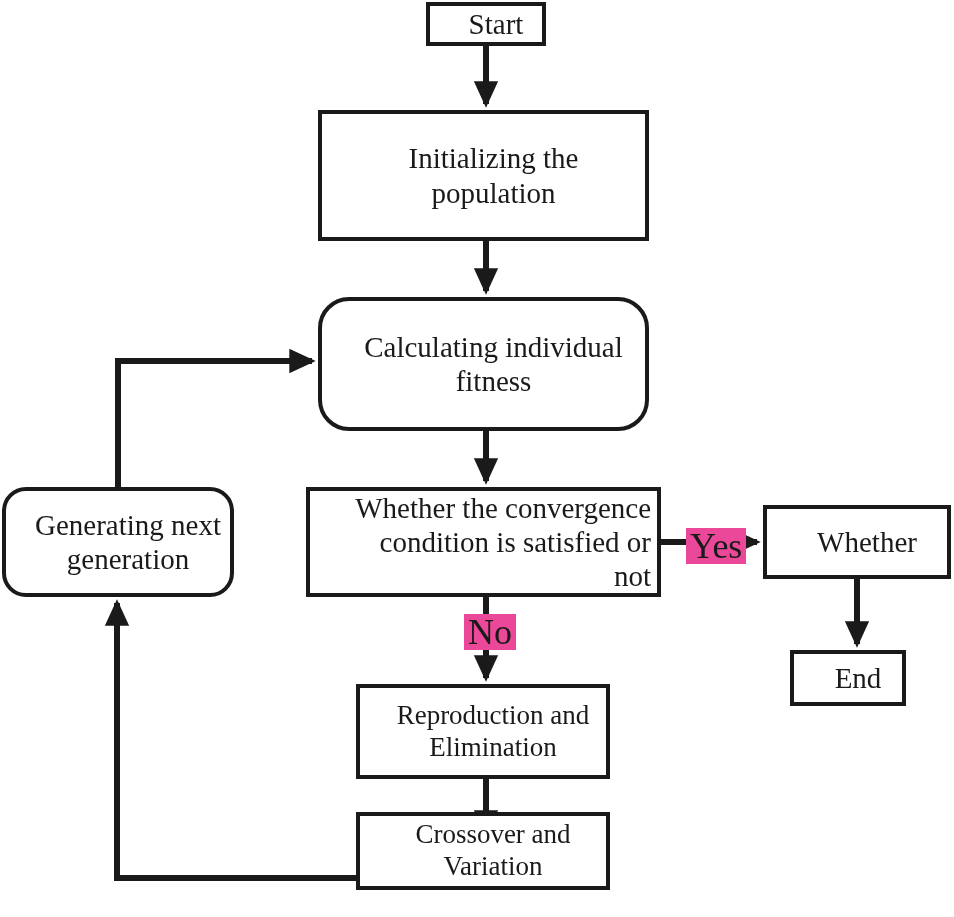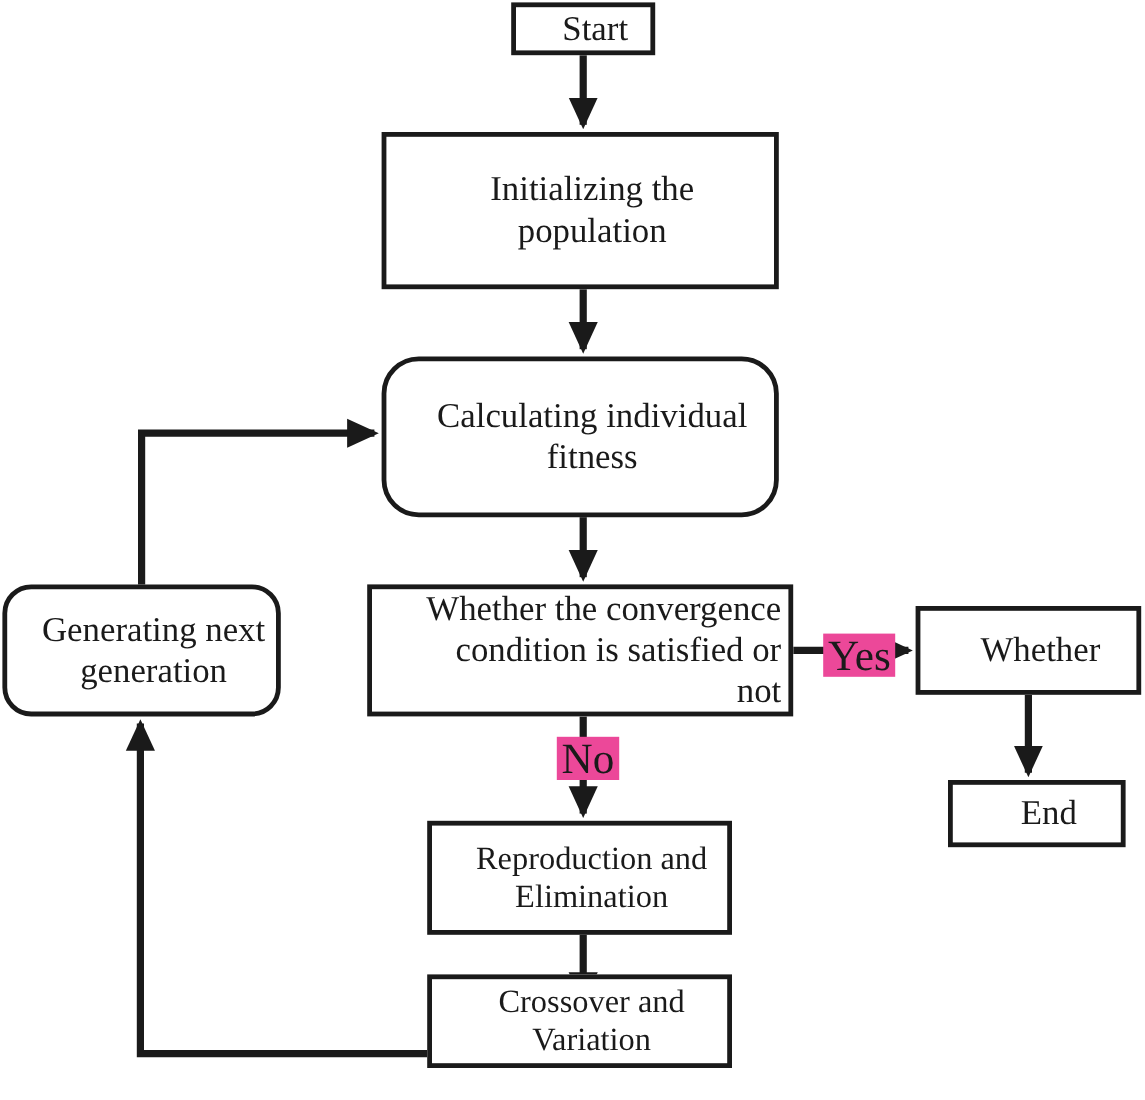--- a/index.html
+++ b/index.html
@@ -45,21 +45,21 @@
     padding: 0 6px;
     white-space: pre-line;
   }
   
   #node-start      { left: 426px; top: 2px;   width: 120px; height: 44px;  font-size: 29px; }
   #node-init       { left: 318px; top: 110px; width: 331px; height: 131px; font-size: 29px; }
   #node-fitness    { left: 318px; top: 297px; width: 331px; height: 134px; font-size: 29px; border-radius: 31px; }
   #node-decision   { left: 306px; top: 487px; width: 355px; height: 110px; font-size: 29px; text-align: right; }
   #node-nextgen    { left: 2px;   top: 487px; width: 232px; height: 110px; font-size: 29px; border-radius: 24px; }
   #node-output     { left: 763px; top: 505px; width: 188px; height: 74px;  font-size: 29px; }
-  #node-end        { left: 790px; top: 650px; width: 148px; height: 56px;  font-size: 29px; }
+  #node-end        { left: 790px; top: 650px; width: 116px; height: 56px;  font-size: 29px; }
   #node-reproduce  { left: 356px; top: 684px; width: 254px; height: 95px;  font-size: 27px; }
   #node-crossover  { left: 356px; top: 812px; width: 254px; height: 78px;  font-size: 27px;
                      border-bottom-width: 4px; }
   .edge-label {
     position: absolute;
     font-size: 36px;
     background: #ec4899;
     padding: 0 4px;
     z-index: 3;
     color: #1a1a1a;

